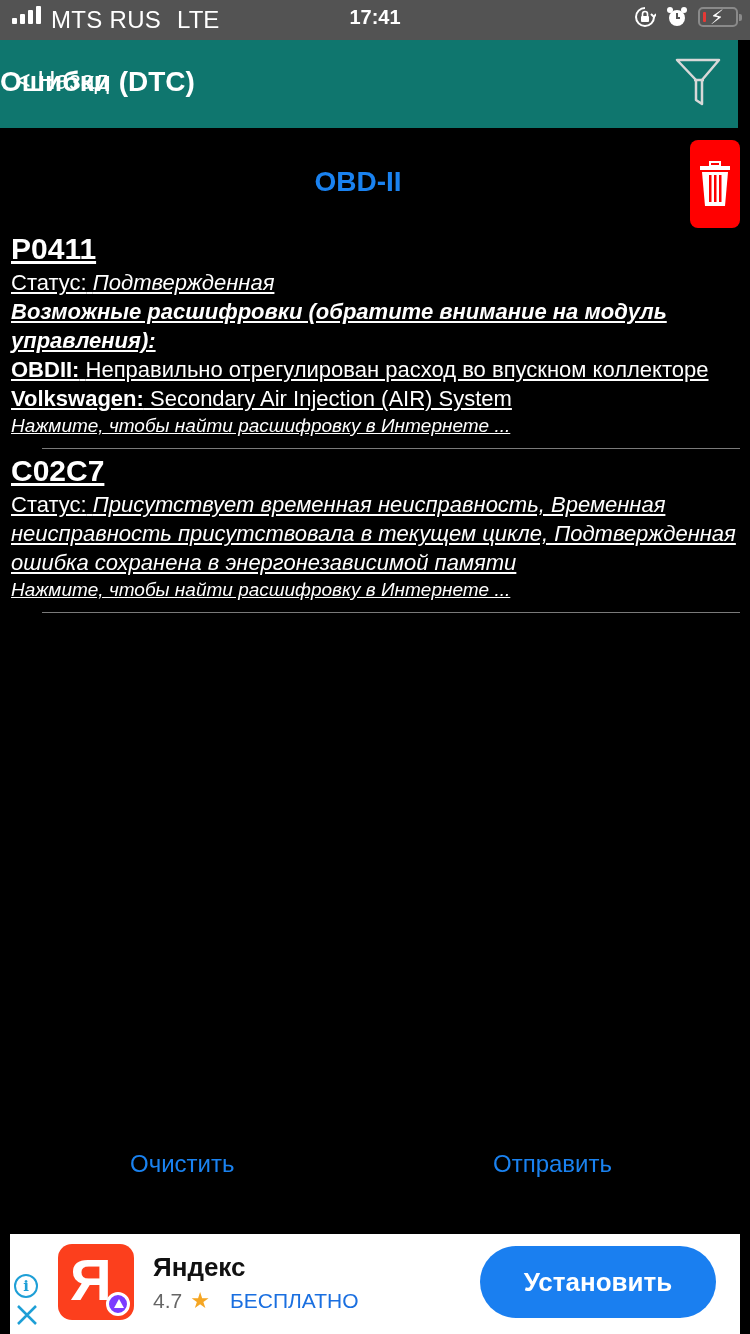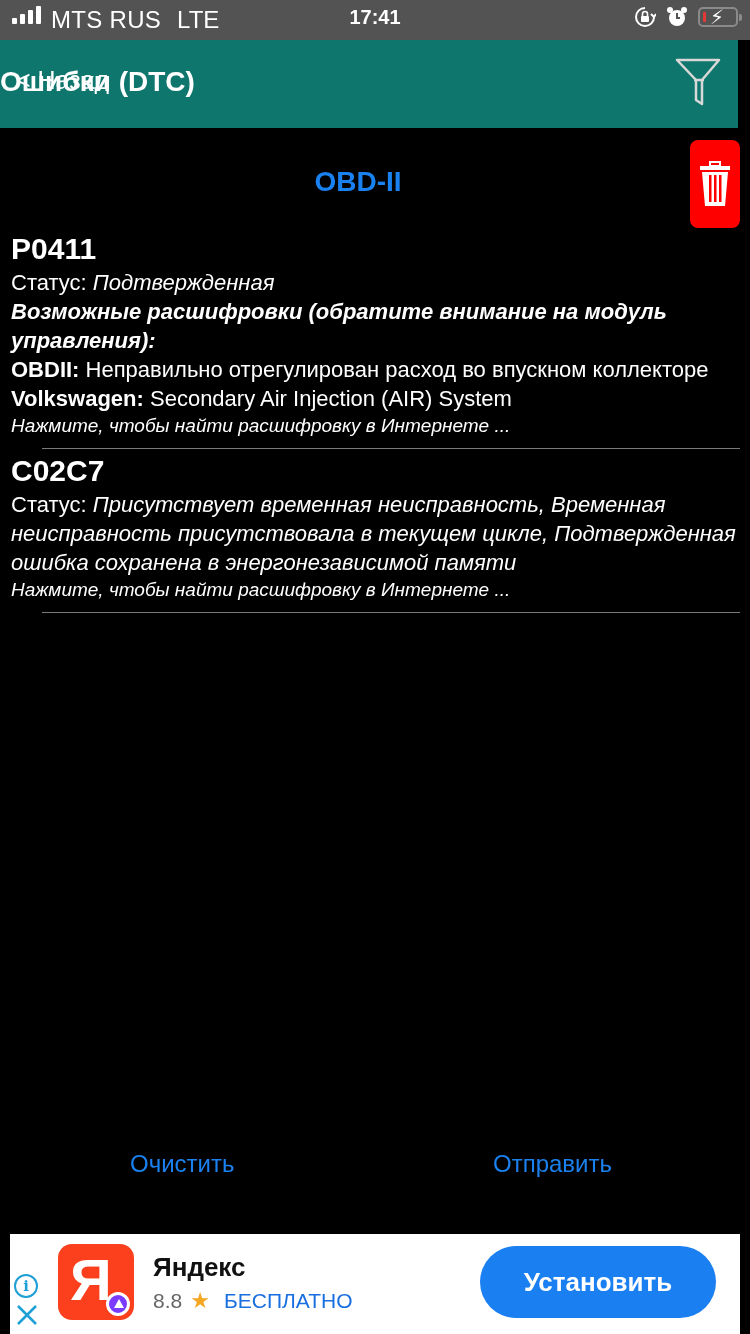--- a/index.html
+++ b/index.html
@@ -21,21 +21,21 @@
   .navbar { position: absolute; top: 40px; left: 0; width: 738px; height: 88px; background: #0f766e; }
   .nav-back { position: absolute; left: 16px; top: 26px; font-size: 25px; color: #fff; cursor: pointer; }
   .nav-title { position: absolute; left: 0; width: 750px; top: 26px; text-align: left; font-size: 28px; font-weight: bold; color: #fff; pointer-events: none; }
   .nav-filter { position: absolute; right: 16px; top: 16px; width: 48px; height: 52px; cursor: pointer; }
 
   .content { position: absolute; top: 128px; left: 0; width: 750px; }
   .section-title { position: absolute; top: 38px; left: 0; width: 700px; text-align: center; color: #1a82f0; font-size: 28px; font-weight: bold; padding-left: 16px; }
   .trash-btn { position: absolute; right: 10px; top: 12px; width: 50px; height: 88px; background: #ff0000; border-radius: 8px; display: flex; align-items: center; justify-content: center; cursor: pointer; }
 
   .dtc-list { position: absolute; top: 100px; left: 0; width: 750px; }
-  .dtc-item { padding: 0 4px 0 11px; position: relative; cursor: pointer; }
+  .dtc-item { padding: 0 4px 0 11px; position: relative; cursor: pointer; text-decoration: underline; }
   .dtc-code { font-size: 30px; font-weight: bold; line-height: 38px; }
   .dtc-line { font-size: 22px; line-height: 29px; color: #fff; }
   .italic { font-style: italic; }
   .bold { font-weight: bold; }
   .dtc-hint { font-size: 19px; line-height: 26px; font-style: italic; color: #fff; }
   .divider { height: 1px; background: #7a7a7a; margin-left: 42px; margin-right: 10px; }
   .dtc-item.first { padding-top: 2px; padding-bottom: 9px; }
   .dtc-item.second { padding-top: 3px; padding-bottom: 9px; }
 
   .bottom-actions { position: absolute; top: 1140px; left: 0; width: 750px; height: 56px; }
@@ -47,21 +47,21 @@
   .ad-info { position: absolute; left: 4px; top: 40px; width: 24px; height: 24px; border: 2px solid #1e9fd6; border-radius: 50%; color: #1e9fd6; font-size: 15px; font-weight: bold; text-align: center; line-height: 20px; font-family: "DejaVu Serif", serif; cursor: pointer; }
   .ad-close { position: absolute; left: 4px; top: 68px; width: 26px; height: 26px; cursor: pointer; }
   .ad-icon { position: absolute; left: 48px; top: 10px; width: 76px; height: 76px; background: #fc3f1d; border-radius: 14px; overflow: hidden; }
   .ad-icon .ya { position: absolute; left: 12px; top: 4px; font-size: 58px; font-weight: bold; color: #fff; line-height: 64px; }
   .ad-icon .alice { position: absolute; right: 4px; bottom: 4px; width: 24px; height: 24px; border-radius: 50%; background: #7b3bff; border: 3px solid #fff; }
   .ad-icon .alice::after { content: ""; position: absolute; left: 5px; top: 4px; width: 0; height: 0; border-left: 5px solid transparent; border-right: 5px solid transparent; border-bottom: 9px solid #fff; }
   .ad-name { position: absolute; left: 143px; top: 18px; font-size: 26px; color: #111; font-weight: bold; }
   .ad-meta { position: absolute; left: 143px; top: 54px; font-size: 21px; display: flex; align-items: center; gap: 8px; }
   .ad-rating { color: #666; }
   .ad-star { color: #f5a623; font-size: 22px; }
-  .ad-price { color: #1a6fe0; margin-left: 6px; }
+  .ad-price { color: #1a6fe0; margin-left: 12px; }
   .ad-install { position: absolute; right: 24px; top: 12px; width: 236px; height: 72px; background: #1a7ff0; border-radius: 36px; color: #fff; font-size: 26px; font-weight: bold; display: flex; align-items: center; justify-content: center; cursor: pointer; text-align: right; }
 </style>
 </head>
 <body>
 
 <div class="statusbar">
   <div class="sb-left">
     <div class="signal">
       <span style="height:6px"></span>
         <span style="height:10px"></span>
@@ -155,18 +155,18 @@
   <div class="ad-info">i</div>
   <svg class="ad-close" viewBox="0 0 26 26">
     <path d="M4 4 L22 22 M22 4 L4 22" stroke="#1e9fd6" stroke-width="2.5"></path>
   </svg>
   <div class="ad-icon">
     <span class="ya">Я</span>
     <span class="alice"></span>
   </div>
   <div class="ad-name">Яндекс</div>
   <div class="ad-meta">
-    <span class="ad-rating">8.8</span>
+    <span class="ad-rating">4.7</span>
     <span class="ad-star">★</span>
     <span class="ad-price">БЕСПЛАТНО</span>
   </div>
   <div class="ad-install">Установить</div>
 </div>
 
 </body></html>

